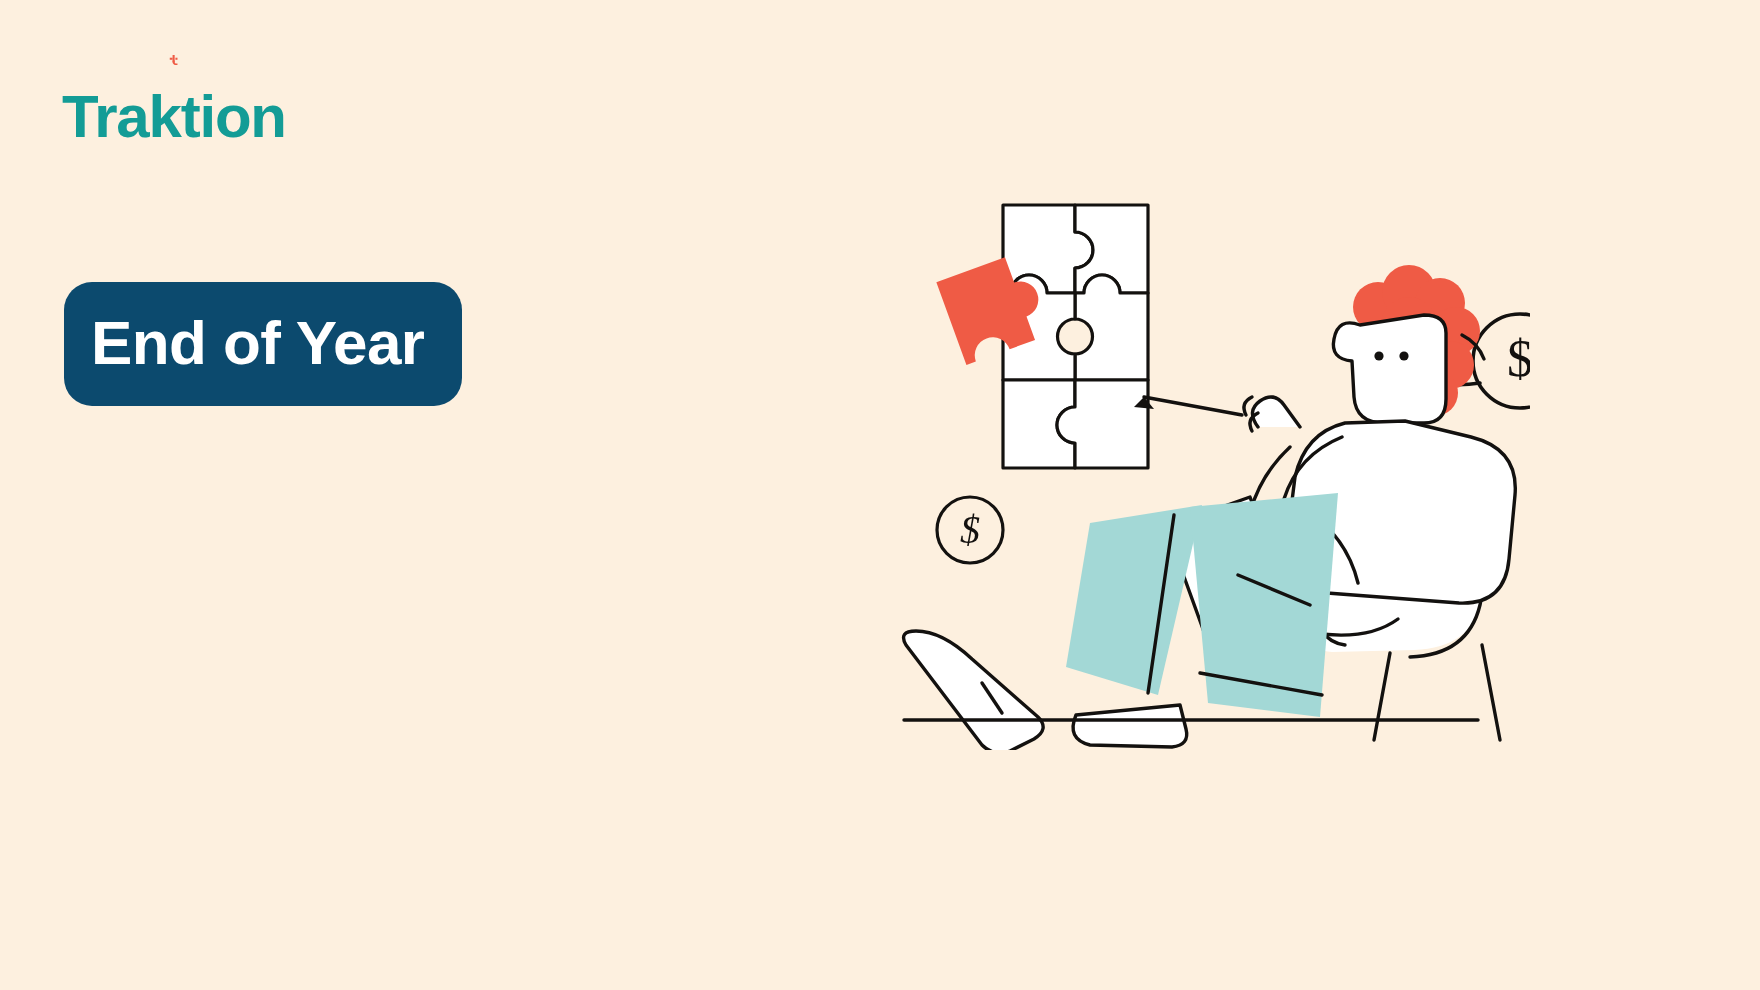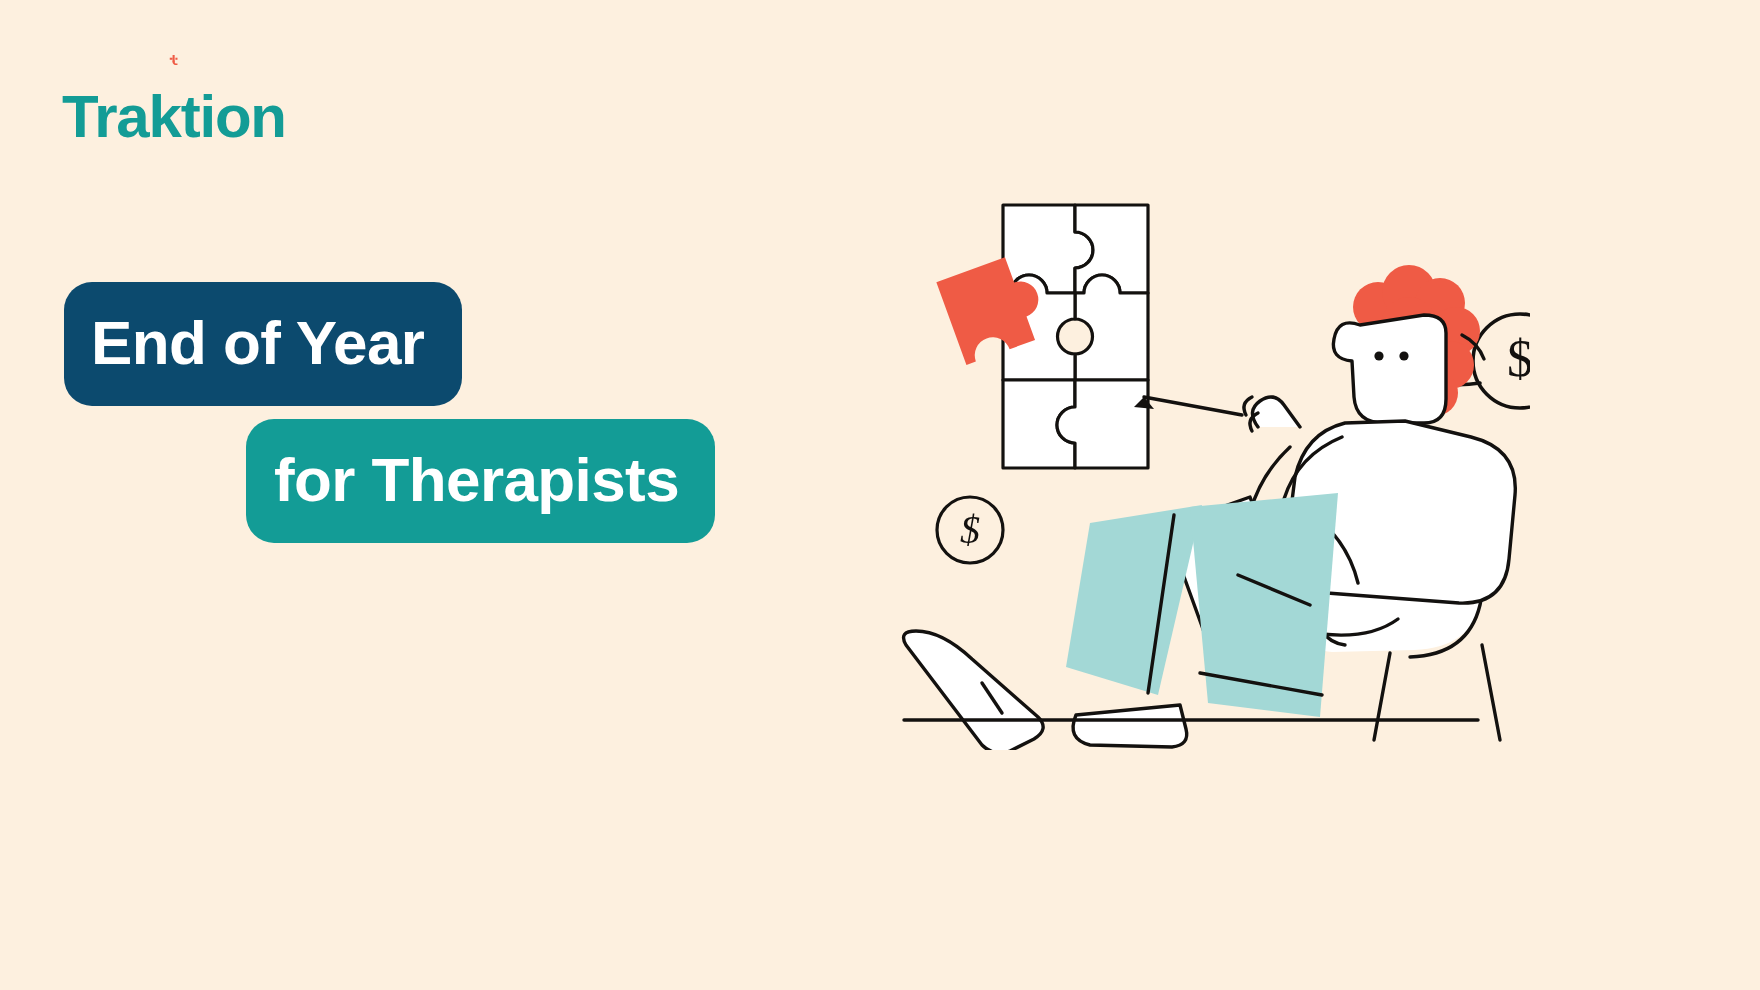--- a/index.html
+++ b/index.html
@@ -90,21 +90,20 @@
 
       <rect x="52" y="25" width="19" height="19" fill="#EF5B45"></rect>
 
       <path d="M26 50 L45 50 L45 64 A14 14 0 0 0 59 78 L71 78 L71 92 L59 92 A28 28 0 0 1 26 64 Z" fill="#EF5B45"></path>
     </svg>
     <span id="logo-word" style="color: rgb(19, 156, 150);">Traktion</span>
   </div>
 
   <div id="headline">
     <span class="pill pill-1" style="background: #0c4a6e; color: rgb(255, 255, 255); text-align: center;">End of Year</span>
-    <span class="pill pill-3" style="background: rgb(19, 156, 150); color: rgb(255, 255, 255);">for Therapists</span>
   </div>
 
   <div id="illustration">
     <svg viewBox="0 0 640 575" aria-hidden="true">
       <defs>
         
       </defs>
 
       <g fill="none" stroke="#13110F" stroke-width="3.2" stroke-linecap="round" stroke-linejoin="round">
 

